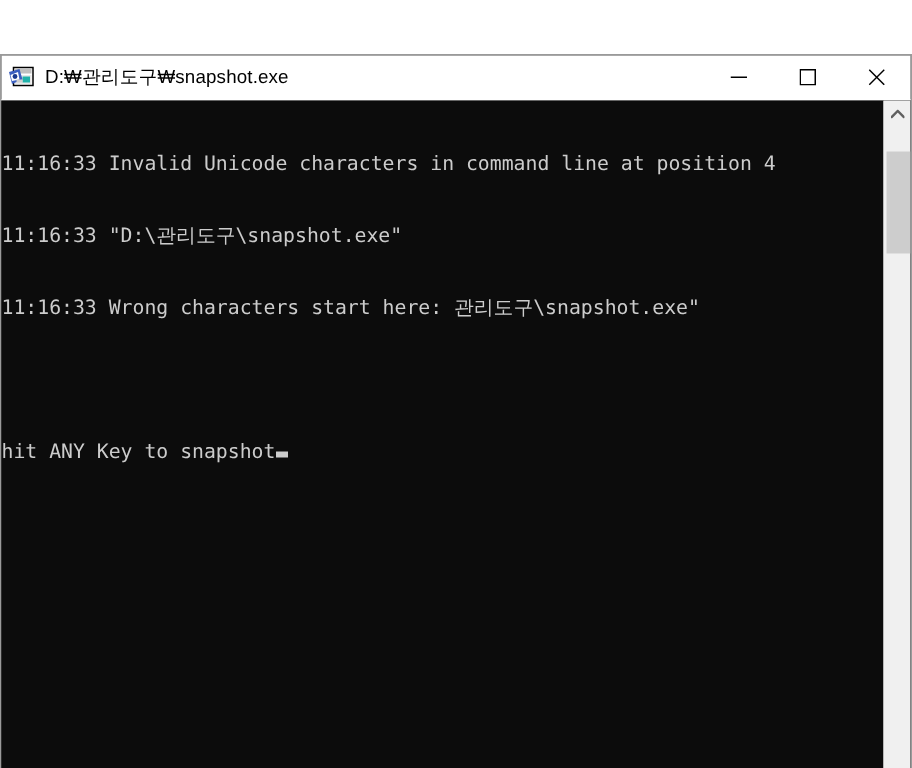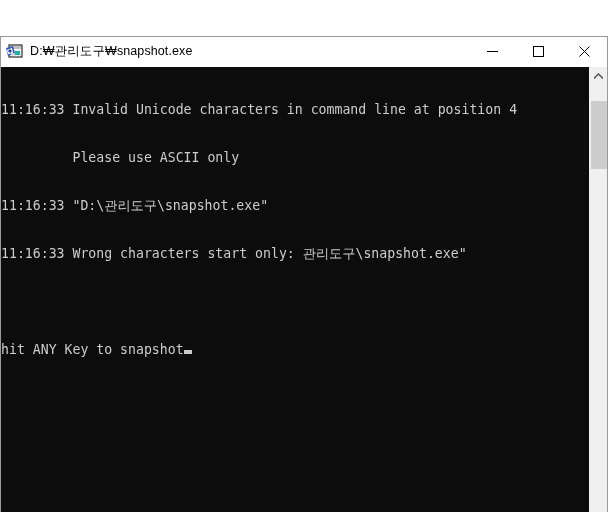--- a/index.html
+++ b/index.html
@@ -185,23 +185,22 @@
           <line x1="10.5" y1="0.5" x2="0.5" y2="10.5" stroke="#000000" stroke-width="1"></line>
         </svg>
       </div>
     </div>
   </div>
 
   <div class="console-area">
 
     <div class="console-text">
       <div class="cline">11:16:33 Invalid Unicode characters in command line at position 4</div>
-      <div class="cline">         Please use ASCII only</div>
       <div class="cline">11:16:33 "D:\관리도구\snapshot.exe"</div>
-      <div class="cline">11:16:33 Wrong characters start only: 관리도구\snapshot.exe"</div>
+      <div class="cline">11:16:33 Wrong characters start here: 관리도구\snapshot.exe"</div>
       <div class="cline"></div>
       <div class="cline"><span>hit ANY Key to snapshot</span><span class="cursor"></span></div>
     </div>
 
     <div class="scrollbar">
       <div class="sb-arrow">
         <svg width="9" height="6" viewBox="0 0 9 6" xmlns="http://www.w3.org/2000/svg">
           <path d="M0.5 5 L4.5 1 L8.5 5" fill="none" stroke="#606060" stroke-width="1.6" stroke-linecap="square"></path>
         </svg>
       </div>

